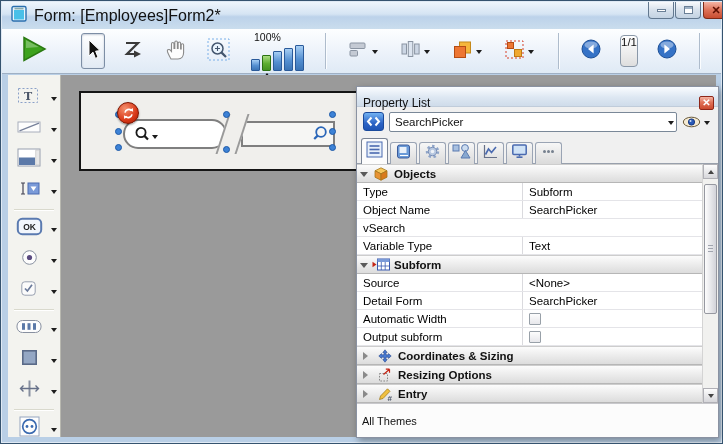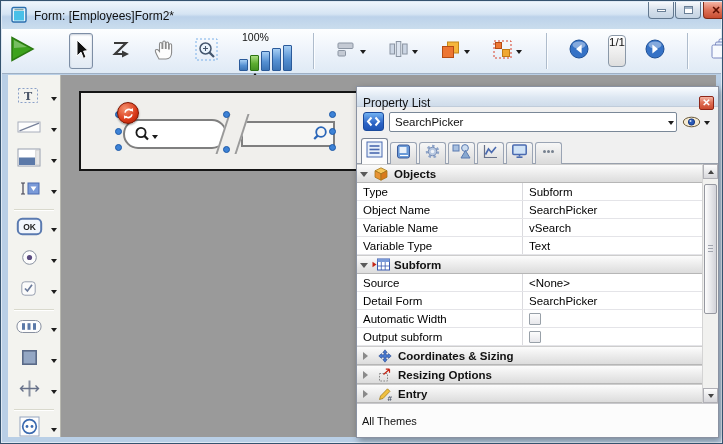--- a/index.html
+++ b/index.html
@@ -2,32 +2,32 @@
 <html><head>
 <meta charset="utf-8">
 <style>
   html,body{margin:0;padding:0;background:#555;}
   *{box-sizing:border-box;}
   .window{position:relative;width:723px;height:444px;font-family:"Liberation Sans",sans-serif;
     background:#b9cfe6;border:1px solid #35536f;overflow:hidden;
     box-shadow:inset 0 0 0 1px rgba(255,255,255,.55);}
   
   .titlebar{position:absolute;top:1px;left:1px;right:1px;height:27px;display:flex;align-items:center;
-    gap:7px;padding-left:9px;font-size:12px;color:#111;
+    gap:7px;padding-left:9px;font-size:16px;color:#111;
     background:linear-gradient(#eef5fc,#d5e4f3 45%,#bcd2ea 55%,#cadded);}
   .winbtn{position:absolute;top:1px;height:17px;border:1px solid #62788f;border-top:none;
     border-radius:0 0 4px 4px;background:linear-gradient(#f8fafc,#d7e1ec 50%,#c3d2e2);
     display:flex;align-items:center;justify-content:center;}
   .winbtn .glyph-dash{width:9px;height:3px;background:#fff;border:1px solid #6a7f96;}
   .winbtn .glyph-box{width:9px;height:8px;border:1px solid #6a7f96;background:#fff;box-shadow:inset 0 2px 0 #9fb2c6;}
   .btn-close{background:linear-gradient(#f4b4a4,#de7258 50%,#c84c30);border-color:#7e2a16;color:#5e0f02;
     font-size:11px;font-weight:bold;}
   
   .toolbar{position:absolute;top:28px;left:1px;right:1px;height:45px;display:flex;align-items:center;
-    gap:14px;padding-left:4px;background:linear-gradient(#fdfeff,#ecf2fa 55%,#dfeaf5);
+    gap:14px;padding-left:16px;background:linear-gradient(#fdfeff,#ecf2fa 55%,#dfeaf5);
     border-bottom:1px solid #9fb0c4;}
   .tb-btn{height:36px;display:flex;align-items:center;justify-content:center;padding:0 3px;border-radius:3px;}
   .tb-btn.active{border:1px solid #7d8ea5;background:linear-gradient(#ffffff,#e2eaf4);
     box-shadow:inset 0 1px 2px rgba(90,110,140,.35);}
   .tb-sep{width:1px;height:36px;background:#aebccc;box-shadow:1px 0 0 #fbfdff;margin:0 5px;flex:none;}
   .dd{width:0;height:0;border:3.5px solid transparent;border-top:4.5px solid #1d1d1d;margin:5px 2px 0 3px;}
   .tb-zoom{display:flex;flex-direction:column;margin-left:4px;}
   .zoom-label{font-size:10.5px;line-height:11px;margin:0 0 1px 3px;color:#111;}
   .zoom-bars{display:flex;align-items:flex-end;height:27px;}
   .zb{display:block;width:9px;margin-right:2px;border:1px solid #2a5a9a;border-radius:1px;
@@ -490,21 +490,20 @@
               <span>Subform</span>
             </div>
           </div>
           <div class="pl-row">
             <div class="pl-name">Object Name</div>
             <div class="pl-value">
               <span>SearchPicker</span>
             </div>
           </div>
           <div class="pl-row">
-            <div class="pl-name">Variable Name</div>
             <div class="pl-value">
               <span>vSearch</span>
             </div>
           </div>
           <div class="pl-row">
             <div class="pl-name">Variable Type</div>
             <div class="pl-value">
               <span>Text</span>
             </div>
           </div>

